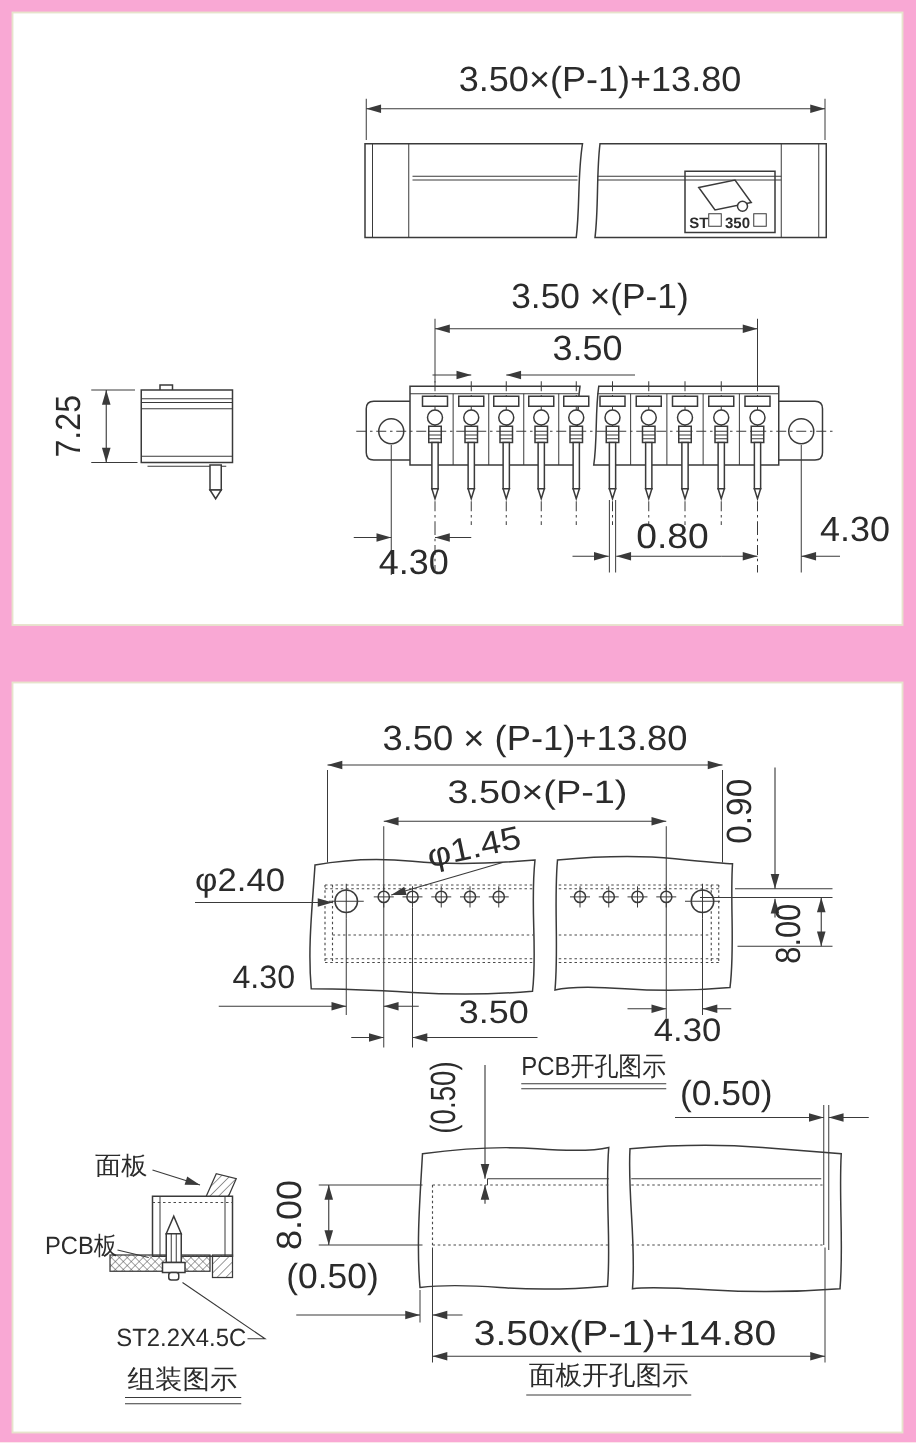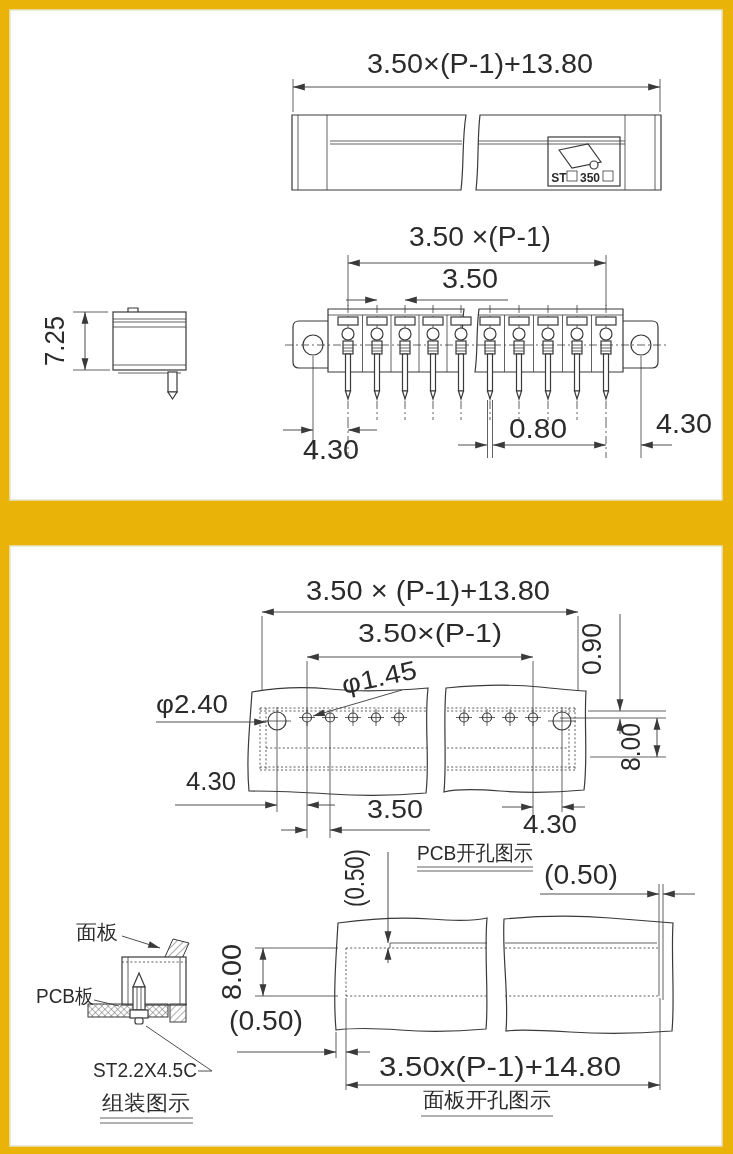--- a/index.html
+++ b/index.html
@@ -1,16 +1,16 @@
 <!DOCTYPE html>
 <html><head>
 <meta charset="utf-8">
 <style>
   html,body{margin:0;padding:0;background:#fbfaef;font-family:"Liberation Sans",sans-serif;}
-  .stage{position:relative;width:733px;height:1154px;background:#eab308;text-decoration:underline;}
+  .stage{position:relative;width:733px;height:1154px;background:#f9a8d4;text-decoration:underline;}
   svg{position:absolute;left:0;top:0;}
   .panel{fill:#ffffff;stroke:#e7e3cc;stroke-width:1.5;}
   .obj{stroke:#3a3a3a;stroke-width:1.2;fill:none;}
   .objf{stroke:#3a3a3a;stroke-width:1.2;fill:#ffffff;}
   .thin{stroke:#3a3a3a;stroke-width:0.8;fill:none;}
   .dim{stroke:#3a3a3a;stroke-width:0.9;fill:none;}
   .dash{stroke:#3a3a3a;stroke-width:0.8;fill:none;stroke-dasharray:8 3 2 3;}
   .dot{stroke:#4a4a4a;stroke-width:0.9;fill:none;stroke-dasharray:2 2.2;}
   text{fill:#2b2b2b;}
   .dt{font-size:28px;}

